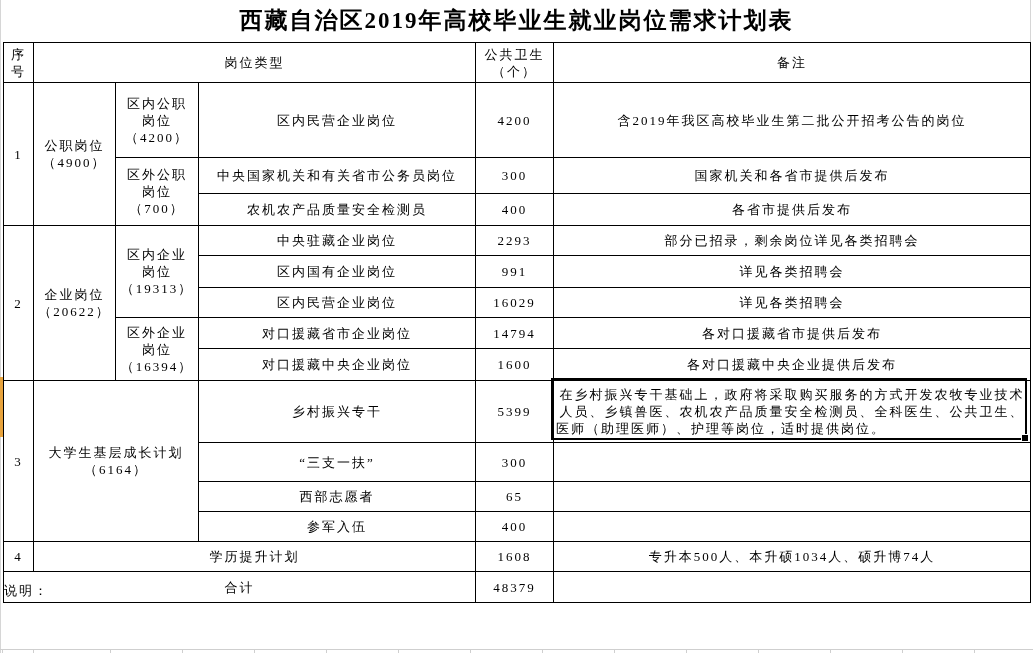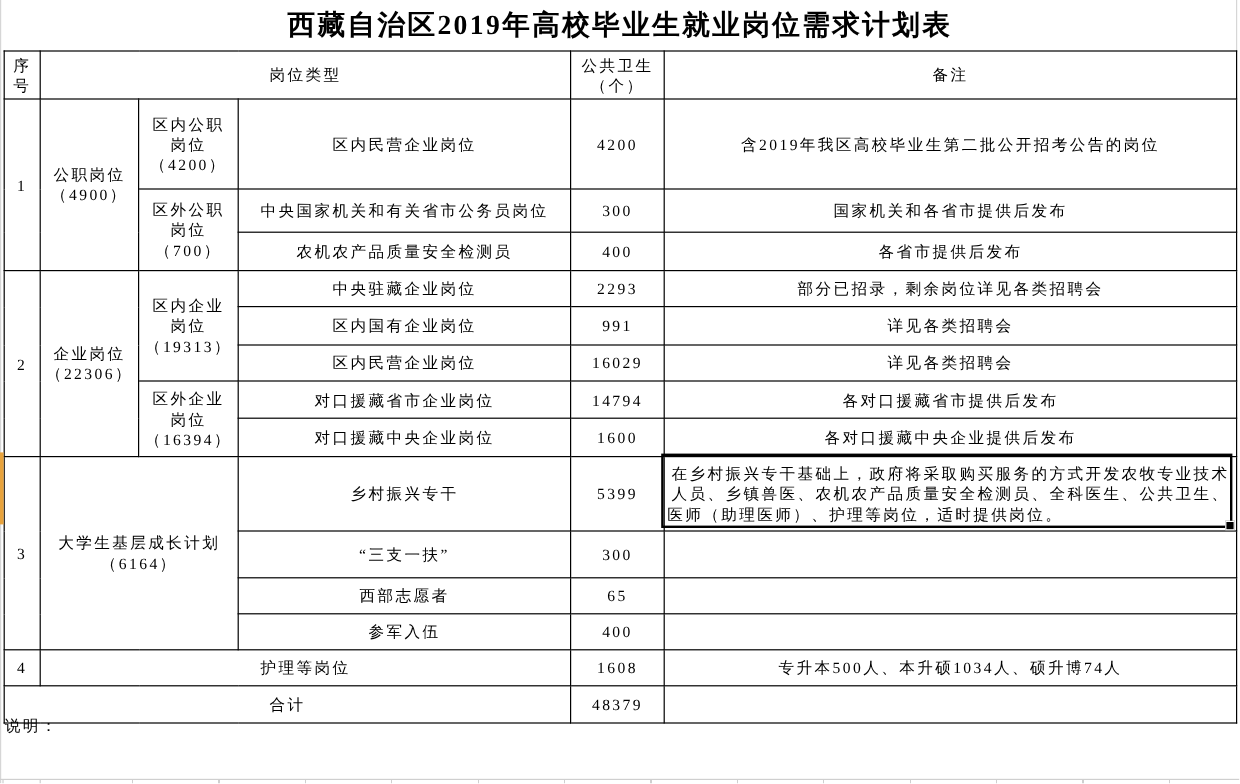--- a/index.html
+++ b/index.html
@@ -44,21 +44,21 @@
   .selection-box{
     position:absolute;left:551px;top:378px;width:472px;height:58px;
     border:2px solid #000;pointer-events:none;
   }
   .fill-handle{
     position:absolute;right:-4px;bottom:-4px;width:6px;height:6px;
     background:#000;border:1px solid #fff;
   }
   .row-accent{position:absolute;left:0;top:377px;width:3px;height:60px;}
   .notes{
-    position:absolute;left:4px;top:596px;width:1024px;
+    position:absolute;left:4px;top:582px;width:1024px;
     display:flex;font-size:13px;letter-spacing:2px;line-height:18.5px;
   }
   .notes .label{flex:0 0 auto;white-space:nowrap;}
   .notes .items div{white-space:nowrap;}
 </style>
 </head>
 <body>
 
 <div class="stage">
 
@@ -108,21 +108,21 @@
     </tr>
     <tr style="height:32px">
       <td>农机农产品质量安全检测员</td>
       <td class="num">400</td>
       <td class="remark">各省市提供后发布</td>
     </tr>
 
     <tr style="height:30px">
       <td rowspan="5">2</td>
       <td rowspan="5">企业岗位
-（22306）</td>
+（20622）</td>
       <td rowspan="3">区内企业
 岗位
 （19313）</td>
       <td>中央驻藏企业岗位</td>
       <td class="num">2293</td>
       <td class="remark">部分已招录，剩余岗位详见各类招聘会</td>
     </tr>
     <tr style="height:32px">
       <td>区内国有企业岗位</td>
       <td class="num">991</td>
@@ -166,21 +166,21 @@
       <td class="remark"></td>
     </tr>
     <tr style="height:30px">
       <td>参军入伍</td>
       <td class="num">400</td>
       <td class="remark"></td>
     </tr>
 
     <tr style="height:30px">
       <td>4</td>
-      <td colspan="3">护理等岗位</td>
+      <td colspan="3">学历提升计划</td>
       <td class="num">1608</td>
       <td class="remark">专升本500人、本升硕1034人、硕升博74人</td>
     </tr>
 
     <tr style="height:31px">
       <td colspan="4">合计</td>
       <td class="num">48379</td>
       <td class="remark"></td>
     </tr>
   </tbody>

